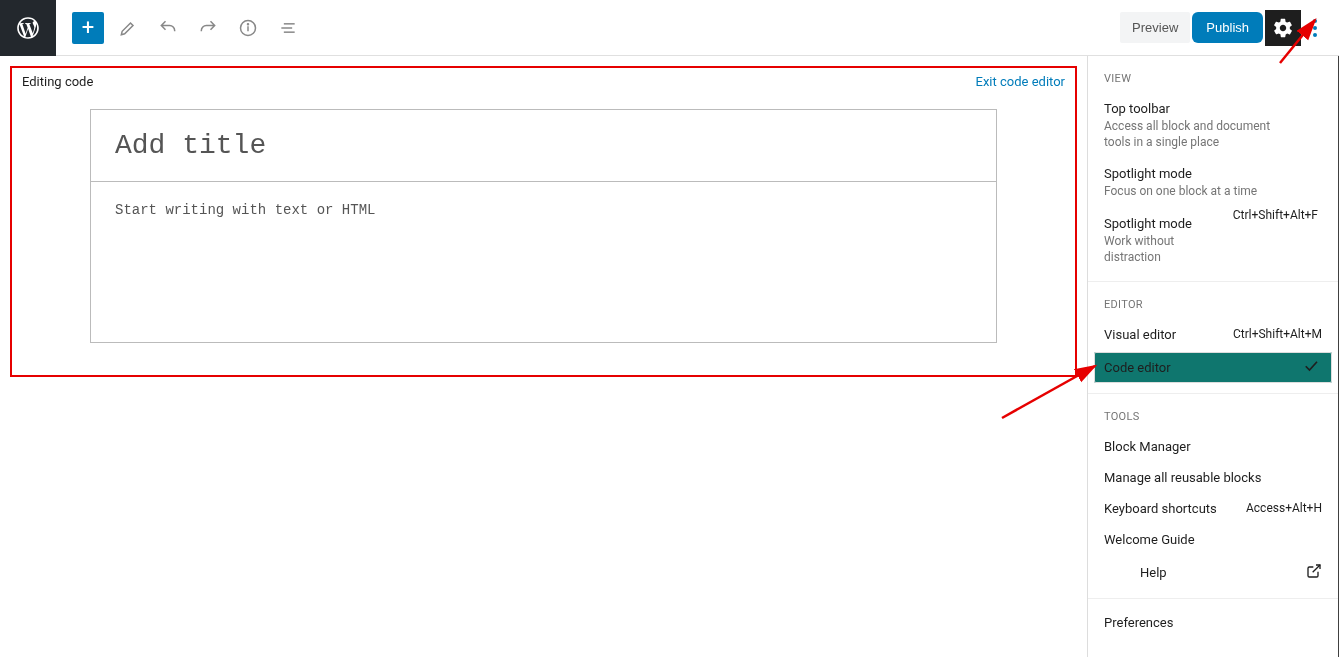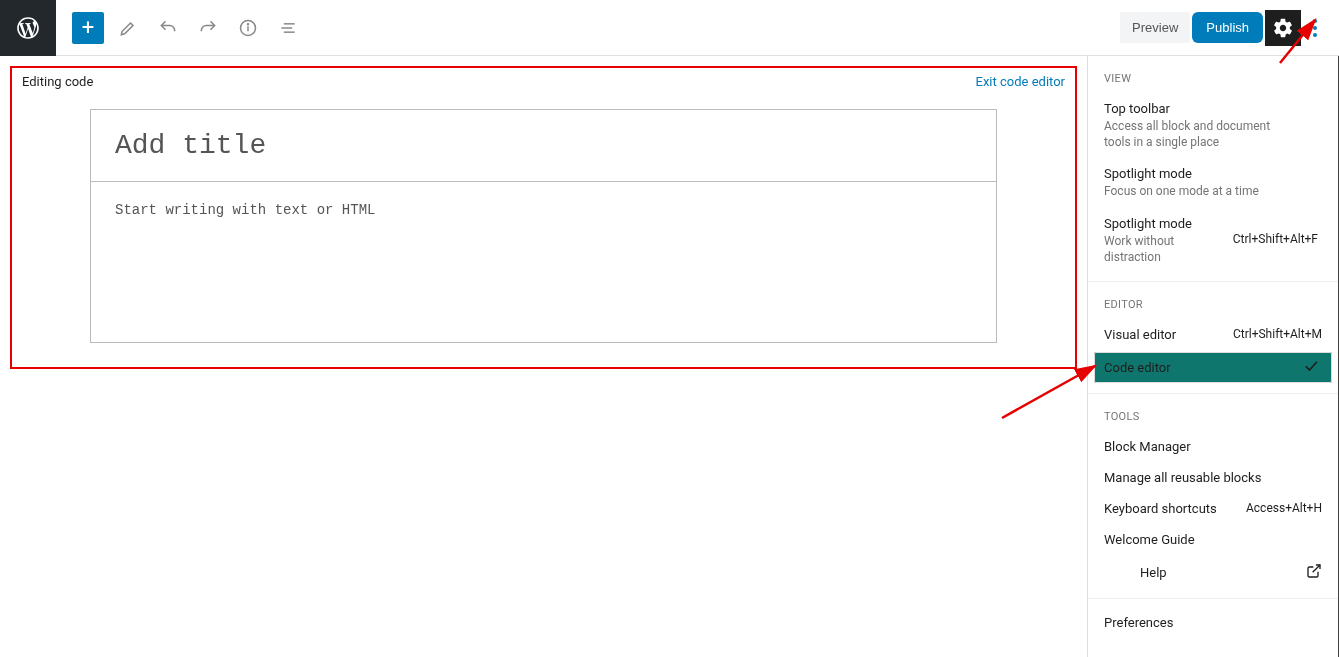--- a/index.html
+++ b/index.html
@@ -17,21 +17,21 @@
 .preview-btn { padding: 8px 12px; background: #f3f4f5; border: none; color: #555; cursor: pointer; font-size: 13px; border-radius: 2px; }
 .publish-btn { padding: 8px 14px; background: #007cba; border: none; color: #fff; cursor: pointer; font-size: 13px; border-radius: 6px; }
 .settings-btn { width: 36px; height: 36px; background: #1e1e1e; display: flex; align-items: center; justify-content: center; cursor: pointer; }
 .settings-btn svg { width: 22px; height: 22px; fill: #fff; }
 .more-btn { width: 24px; height: 36px; display: flex; align-items: center; justify-content: center; cursor: pointer; color: #007cba; }
 .more-btn svg { width: 4px; height: 18px; }
 
 
 .main { display: flex; height: calc(657px - 56px); }
 .content-area { flex: 1; padding: 10px; position: relative; }
-.red-box { border: 2px solid #e60000; padding: 6px 10px 24px; }
+.red-box { border: 2px solid #e60000; padding: 6px 10px 32px; }
 .editing-code-bar { display: flex; justify-content: space-between; align-items: center; margin-bottom: 20px; }
 .editing-code-label { font-size: 13px; color: #1e1e1e; }
 .exit-link { color: #007cba; font-size: 13px; cursor: pointer; text-decoration: none; }
 .editor-box { margin: 0 68px; border: 1px solid #bbb; }
 .title-field { padding: 20px 24px; border-bottom: 1px solid #bbb; }
 .title-field input { border: none; outline: none; width: 100%; font-size: 28px; font-family: "Courier New", monospace; color: #555; background: transparent; }
 .title-field input::placeholder { color: #555; }
 .body-field { padding: 20px 24px; height: 160px; }
 .body-field textarea { border: none; outline: none; width: 100%; height: 100%; resize: none; font-size: 14px; font-family: "Courier New", monospace; color: #555; background: transparent; }
 .body-field textarea::placeholder { color: #555; }
@@ -41,21 +41,21 @@
 .drop-section { border-bottom: 1px solid #eee; padding: 8px 0; }
 .drop-heading { font-size: 11px; color: #757575; text-transform: uppercase; padding: 8px 16px; letter-spacing: 0.3px; }
 .drop-item { padding: 8px 16px; cursor: pointer; position: relative; }
 .drop-item.selected { background: #0f766e; box-shadow: inset 0 0 0 1px #ddd; border-radius: 2px; margin: 2px 6px; padding: 8px 10px; }
 .drop-item-label { font-size: 13px; color: #1e1e1e; display: flex; justify-content: space-between; align-items: center; }
 .drop-item-desc { font-size: 12px; color: #757575; margin-top: 2px; line-height: 1.35; max-width: 180px; }
 .shortcut { font-size: 12px; color: #1e1e1e; }
 .check { position: absolute; right: 12px; top: 50%; transform: translateY(-50%); }
 .check svg { width: 18px; height: 18px; }
 .fullscreen-row .drop-item-desc { max-width: 90px; }
-.fullscreen-row .shortcut-check { position: absolute; right: 12px; top: 24px; display: flex; align-items: center; gap: 8px; }
+.fullscreen-row .shortcut-check { position: absolute; right: 12px; top: 0; display: flex; align-items: center; gap: 8px; }
 .ext-icon svg { width: 16px; height: 16px; }
 .help-row .drop-item-label { display: flex; align-items: center; margin-left: 36px; }
 
 
 .arrow { position: absolute; pointer-events: none; }
 .arrow svg { overflow: visible; }
 
 
 .content-area::-webkit-scrollbar, .dropdown::-webkit-scrollbar { width: 8px; }
 </style>
@@ -138,21 +138,21 @@
 
   <div class="dropdown">
     <div class="drop-section">
       <div class="drop-heading">View</div>
       <div class="drop-item">
         <div class="drop-item-label">Top toolbar</div>
         <div class="drop-item-desc">Access all block and document tools in a single place</div>
       </div>
       <div class="drop-item">
         <div class="drop-item-label">Spotlight mode</div>
-        <div class="drop-item-desc">Focus on one mode at a time</div>
+        <div class="drop-item-desc">Focus on one block at a time</div>
       </div>
       <div class="drop-item fullscreen-row">
         <div class="drop-item-label">Spotlight mode</div>
         <div class="drop-item-desc">Work without distraction</div>
         <div class="shortcut-check">
           <span class="shortcut">Ctrl+Shift+Alt+F</span>
           <span><svg viewBox="0 0 24 24" fill="none" stroke="#1e1e1e" stroke-width="2.2">
                 <polyline points="5 13 10 18 20 7"></polyline>
               </svg></span>
         </div>

